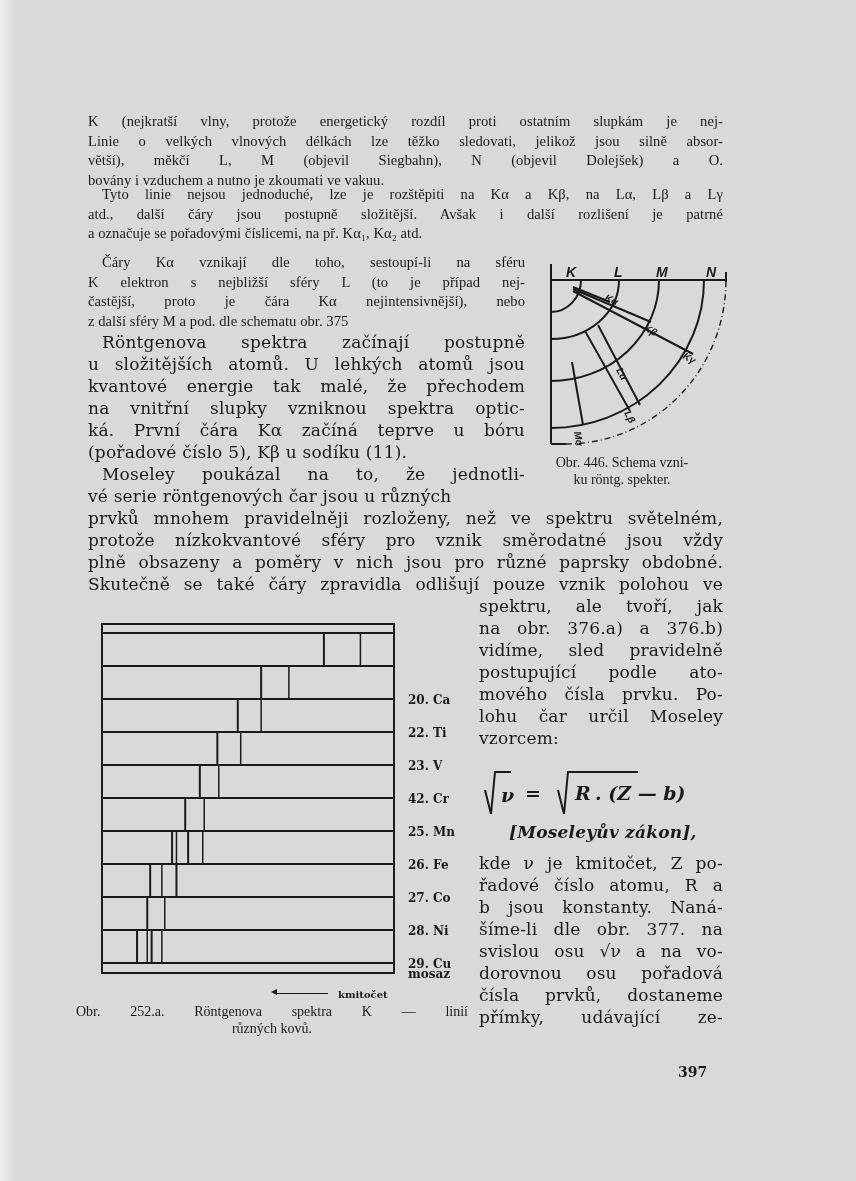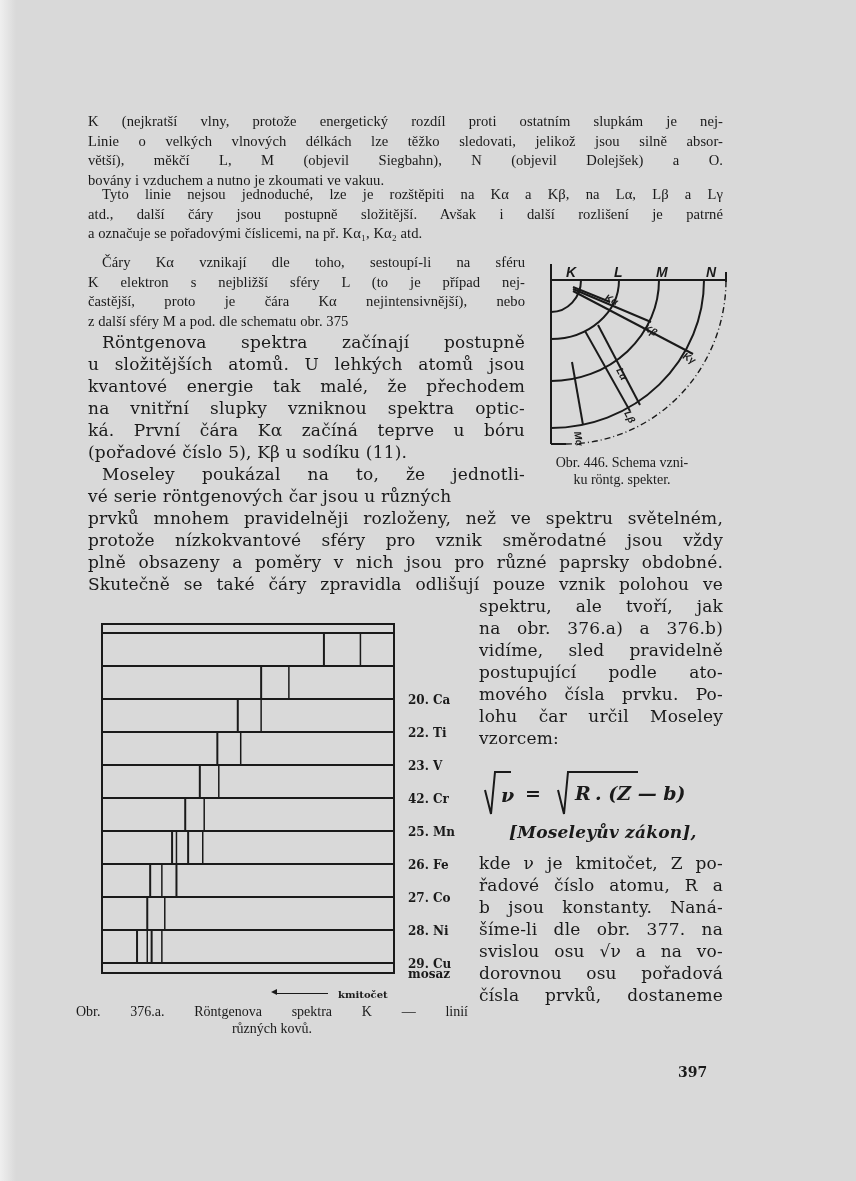--- a/index.html
+++ b/index.html
@@ -91,20 +91,21 @@
 <div class="abs large" style="left:509px; top:821px; font-style:italic; font-weight:bold; white-space:nowrap;">[Moseleyův zákon],</div>
 
 <div class="abs large" style="left:479px; top:852px; width:244px;">
   <span class="just">kde ν je kmitočet, Z po-</span>
   <span class="just">řadové číslo atomu, R a</span>
   <span class="just">b jsou konstanty. Naná-</span>
   <span class="just">šíme-li dle obr. 377. na</span>
   <span class="just">svislou osu √ν a na vo-</span>
   <span class="just">dorovnou osu pořadová</span>
   <span class="just">čísla prvků, dostaneme</span>
+  <span class="just">přímky, udávající ze-</span>
 </div>
 
 <div class="abs" style="left:548px; top:260px; width:190px; height:190px;">
   <svg width="190" height="190" style="position:absolute; left:0; top:0;">
     <g fill="none" stroke="#1a1a1a" stroke-width="2">
       <line x1="3" y1="4" x2="3" y2="184"></line>
       <line x1="3" y1="184" x2="18" y2="184"></line>
       <line x1="3" y1="20" x2="178" y2="20"></line>
       <line x1="178" y1="12" x2="178" y2="22"></line>
       <path d="M3,20 m0,0"></path>
@@ -192,17 +193,17 @@
     <span class="abs label-sm" style="left: 8px; top: 281px; white-space: nowrap;">27. Co</span>
     <span class="abs label-sm" style="left: 8px; top: 314px; white-space: nowrap;">28. Ni</span>
     <span class="abs label-sm" style="left: 8px; top: 347px; white-space: nowrap;">29. Cu</span>
     <span class="abs label-sm" style="left: 8px; top: 357px; white-space: nowrap;">mosaz</span>
   </div>
 
 <div class="abs caption" style="left:276px; top:985px; white-space:nowrap;">
   <span style="display:inline-block; width:52px; border-top:1.5px solid #1a1a1a; position:relative; top:-4px; margin-right:10px;"></span><span style="position:absolute; left:-5px; top:-2px; font-size:12px;">◂</span><span style="font-family:'DejaVu Serif',serif; font-weight:bold; font-size:10px;">kmitočet</span>
 </div>
 <div class="abs caption" style="left:76px; top:1003px; width:392px; text-align:center;">
-  <span class="line" style="text-align:justify; text-align-last:justify;">Obr. 376.a. Röntgenova spektra K — linií</span>
+  <span class="line" style="text-align:justify; text-align-last:justify;">Obr. 252.a. Röntgenova spektra K — linií</span>
   <span class="line">různých kovů.</span>
 </div>
 
 <div class="abs page-num" style="left:678px; top:1064px;">397</div>
 
 </body></html>

